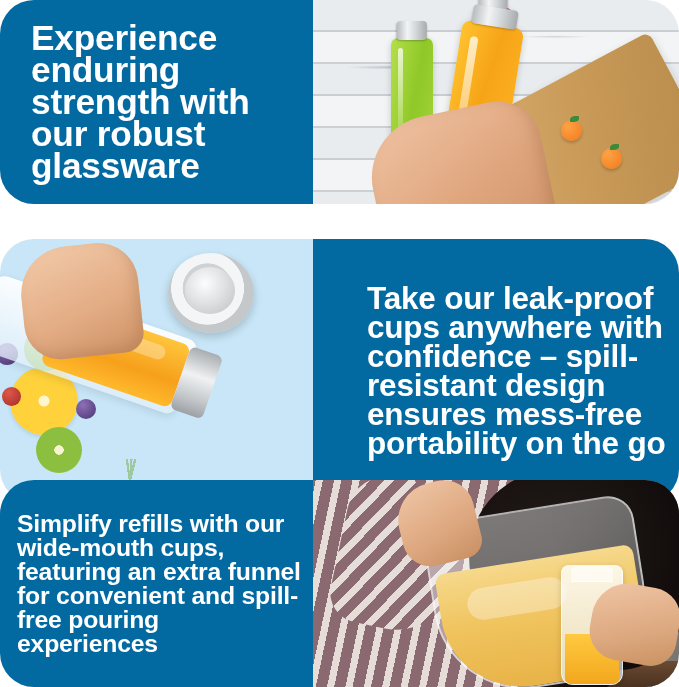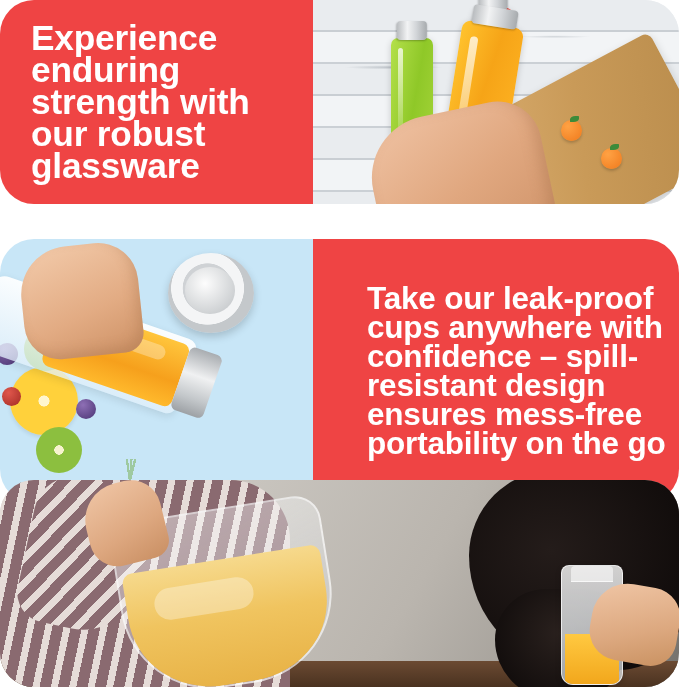--- a/index.html
+++ b/index.html
@@ -23,21 +23,21 @@
     border-radius: 34px;
     overflow: hidden;
     display: flex;
     flex-direction: row;
   }
   .card-1 { top: 0px;   height: 204px; }
   .card-2 { top: 239px; height: 264px; }
   .card-3 { top: 480px; height: 207px; }
 
   .text-pane {
-    background: #ef4444;
+    background: #0369a1;
     display: flex;
     align-items: center;
     flex: 0 0 auto;
   }
   .image-pane {
     position: relative;
     flex: 1 1 auto;
     overflow: hidden;
   }
 
@@ -348,20 +348,23 @@
       </div>
       <div class="hand-pour"></div>
       <div class="lid-piece"></div>
     </div>
     <div class="text-pane headline-2" style="width:366px">
       <h2 class="headline">Take our leak-proof cups anywhere with confidence – spill-resistant design ensures mess-free portability on the go</h2>
     </div>
   </section>
 
   <section class="feature-card card-3">
+    <div class="text-pane headline-3" style="width:313px">
+      <h2 class="headline">Simplify refills with our wide-mouth cups, featuring an extra funnel for convenient and spill-free pouring experiences</h2>
+    </div>
     <div class="image-pane">
       <div class="scene-kitchen"></div>
       <div class="wall-shadow"></div>
       <div class="counter"></div>
       <div class="stripe-shirt"></div>
       <div class="arm"></div>
       <div class="hair"></div>
       <div class="hair-curl"></div>
       <div class="pitcher">
         <div class="pitcher-juice"></div>

